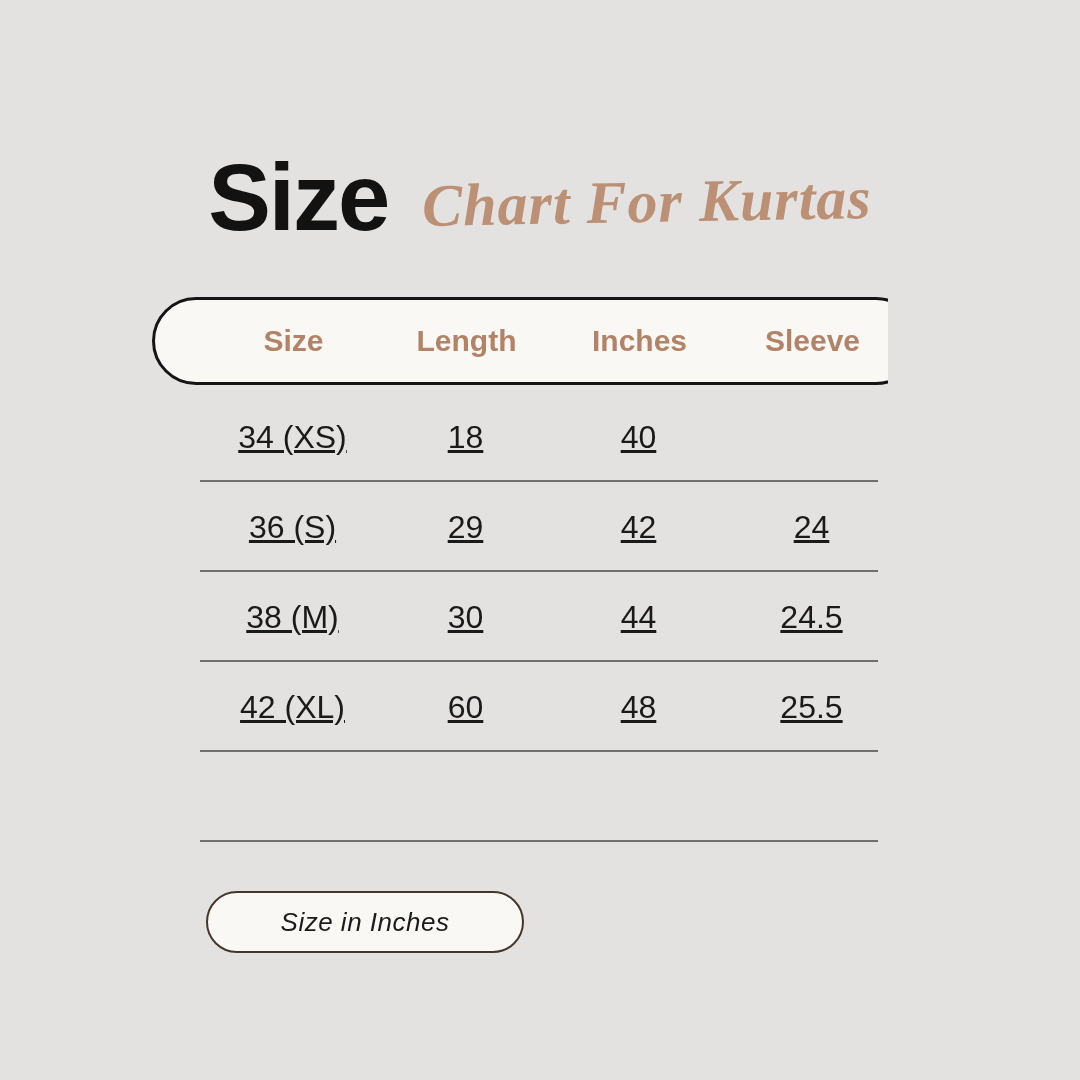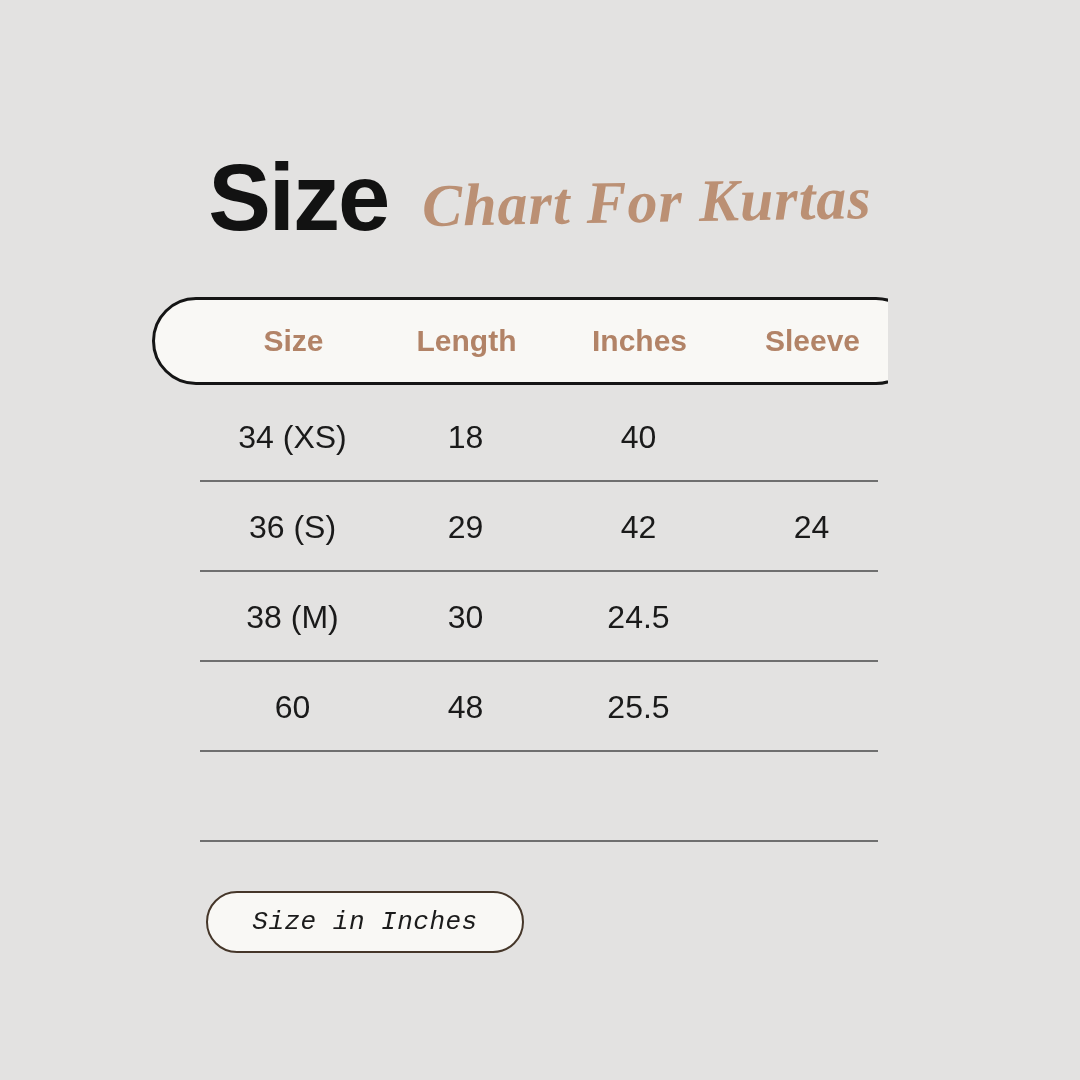--- a/index.html
+++ b/index.html
@@ -84,20 +84,21 @@
     width: 692px;
   }
   .row {
     height: 90px;
     display: grid;
     grid-template-columns: repeat(4, 1fr);
     align-items: center;
     text-align: center;
     font-size: 32px;
     color: #1a1a1a;
+    text-decoration: underline;
   }
   .sep {
     position: absolute;
     left: 200px;
     width: 678px;
     height: 2px;
     background: #6f6f6f;
   }
   .sep-1 { top: 480px; }
   .sep-2 { top: 570px; }
@@ -112,21 +113,20 @@
     top: 891px;
     width: 318px;
     height: 62px;
     box-sizing: border-box;
     background: #f9f8f5;
     border: 2.5px solid #453629;
     border-radius: 32px;
     display: flex;
     align-items: center;
     justify-content: center;
-    font-family: Liberation Mono, monospace;
   }
   .footer-note {
     font-style: italic;
     font-size: 26px;
     color: #1b1b1b;
     letter-spacing: 0.5px;
   }
 </style>
 </head>
 <body>
@@ -155,23 +155,25 @@
     </div>
     <div class="row">
       <span>36 (S)</span>
       <span>29</span>
       <span>42</span>
       <span>24</span>
     </div>
     <div class="row">
       <span>38 (M)</span>
       <span>30</span>
+      <span>44</span>
       <span>24.5</span>
     </div>
     <div class="row">
+      <span>42 (XL)</span>
       <span>60</span>
       <span>48</span>
       <span>25.5</span>
     </div>
   </div>
 
   <div class="sep sep-1"></div>
   <div class="sep sep-2"></div>
   <div class="sep sep-3"></div>
   <div class="sep sep-4"></div>

